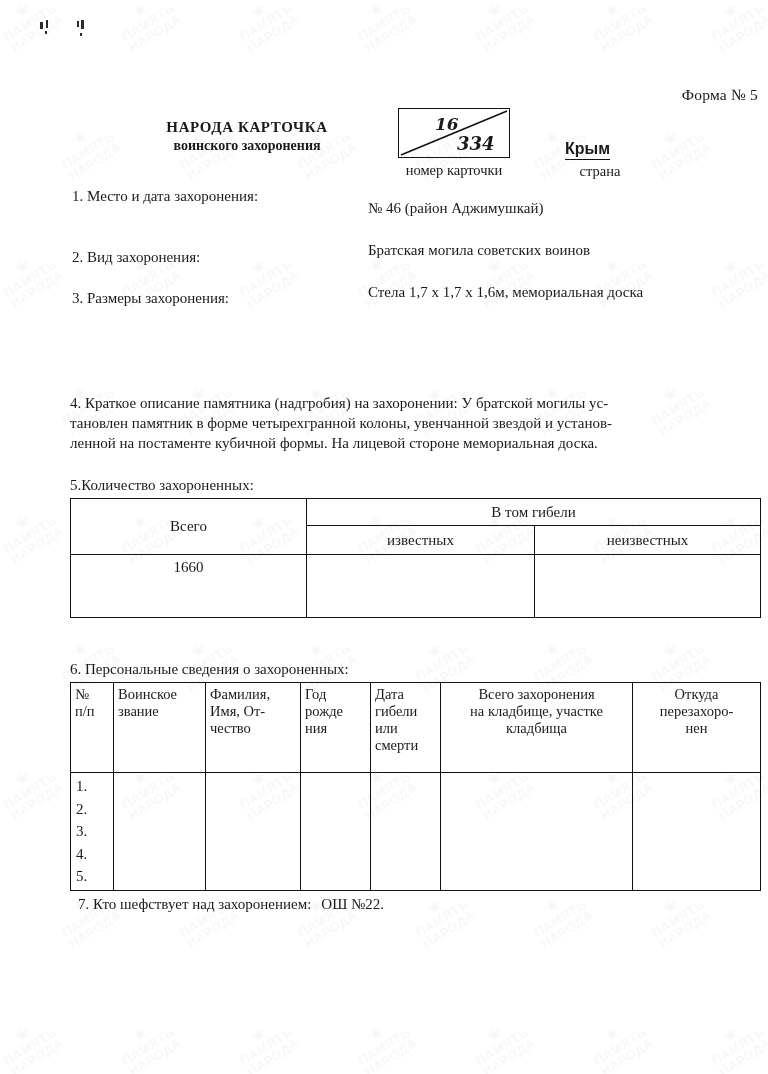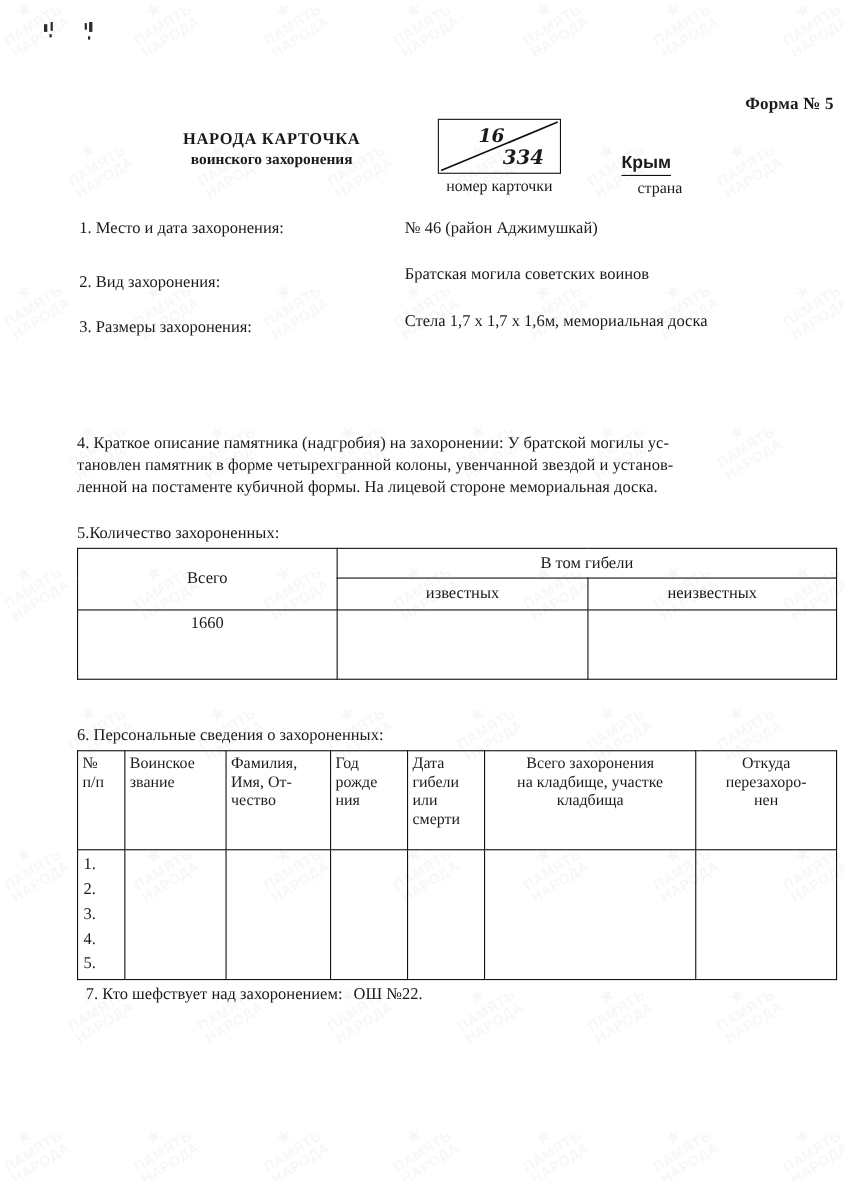--- a/index.html
+++ b/index.html
@@ -51,21 +51,21 @@
   }
 
   .content { position: relative; z-index: 2; }
 
   
   .form-no {
     position: absolute;
     right: 10px;
     top: 86px;
     font-size: 15.5px;
-    font-weight: 700;
+    font-weight: 400;
     letter-spacing: 0.2px;
   }
   .title-block {
     position: absolute;
     left: 112px;
     top: 118px;
     width: 270px;
     text-align: center;
     line-height: 1.25;
   }
@@ -315,21 +315,21 @@
         <line x1="2" y1="48" x2="110" y2="2" stroke="#111" stroke-width="1.6"></line>
       </svg>
       <span class="card-no-top">16</span>
       <span class="card-no-bottom">334</span>
     </div>
     <div class="card-no-caption">номер карточки</div>
 
     <div class="country-value">Крым</div>
     <div class="country-caption">страна</div>
 
-    <div class="field-label" style="top:200px;font-family:Liberation Serif, serif;">1. Место и дата захоронения:</div>
+    <div class="field-label" style="top:188px;font-family:Liberation Serif, serif;">1. Место и дата захоронения:</div>
     <div class="field-value" style="top:198px;">
       <div>№ 46 (район Аджимушкай)</div>
     </div>
 
     <div class="field-label" style="top:249px;">2. Вид захоронения:</div>
     <div class="field-value" style="top:240px;">
       <div>Братская могила советских воинов</div>
     </div>
 
     <div class="field-label" style="top:290px;">3. Размеры захоронения:</div>

